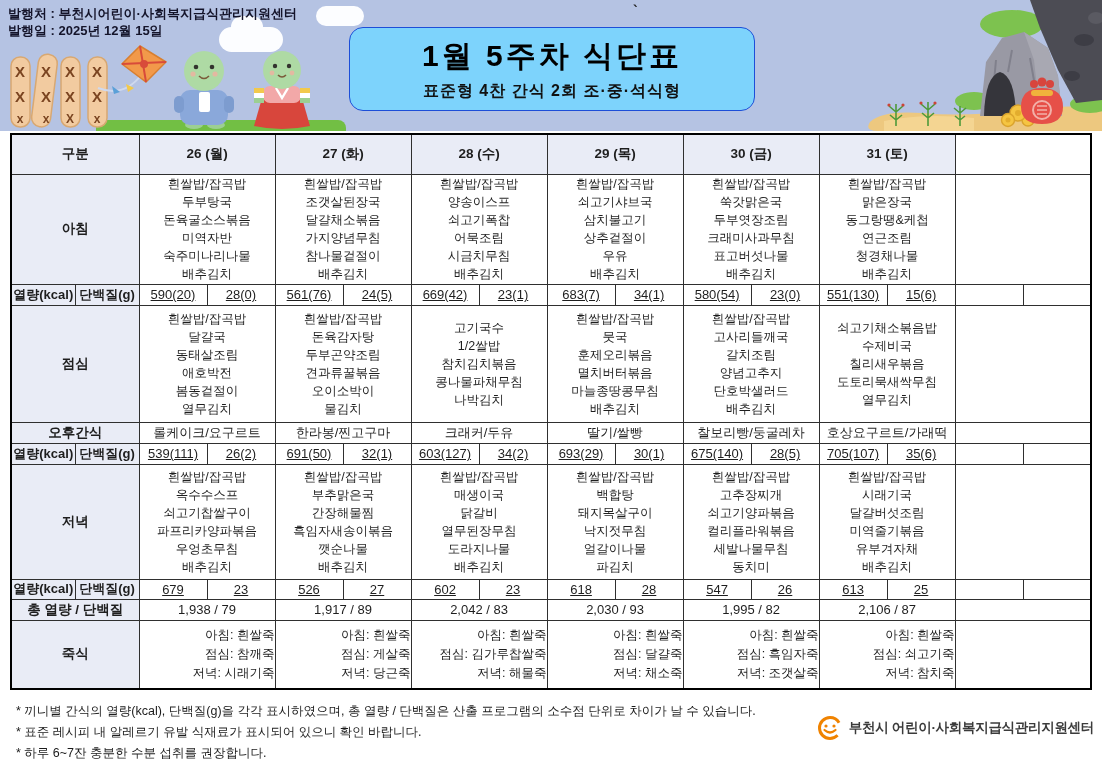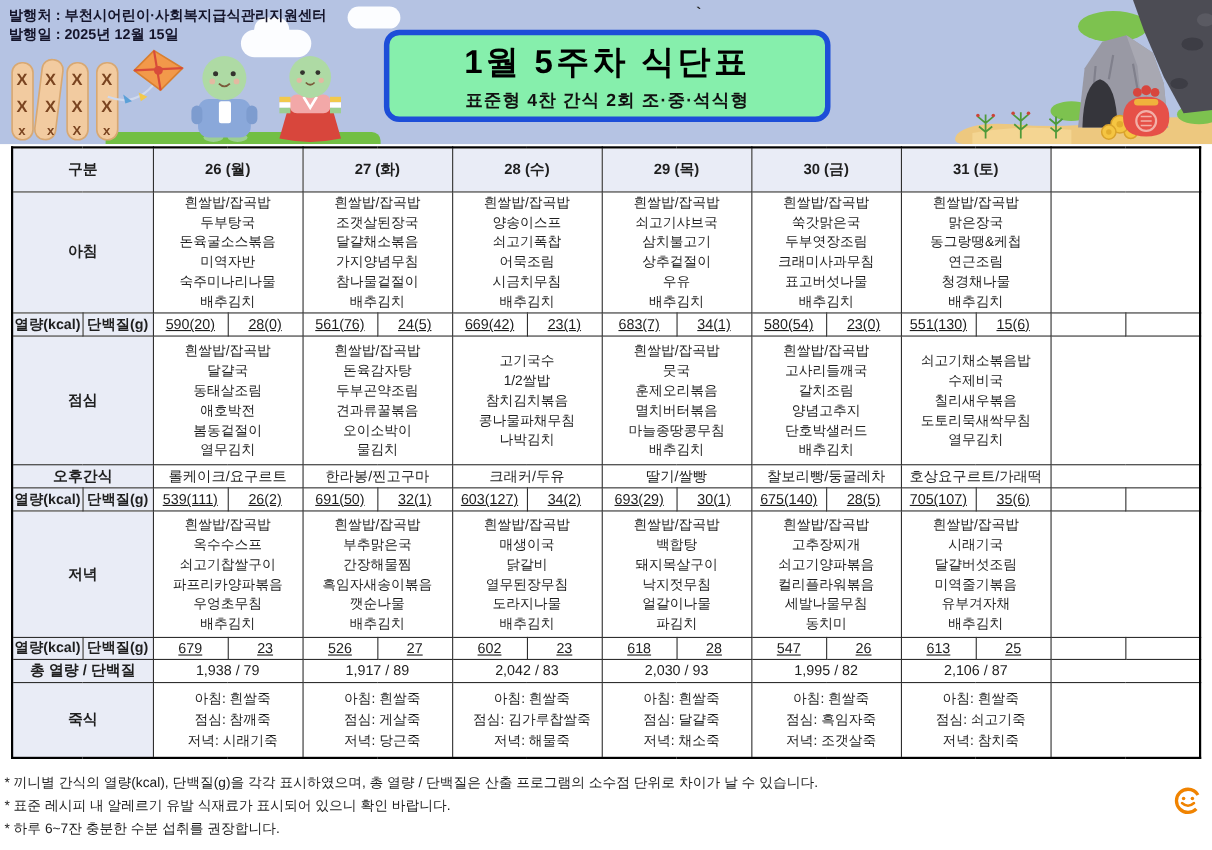--- a/index.html
+++ b/index.html
@@ -7,21 +7,21 @@
   body {
     height:773px; background:#ffffff; position:relative; overflow:hidden;
     font-family:"Liberation Sans", sans-serif; color:#1b1b1b;
   }
   
   .banner { position:relative; width:1102px; height:131px; background:#b5c3e3; overflow:hidden; }
   .pub-info { position:absolute; left:8px; top:5px; z-index:6; font-weight:700; font-size:13px; line-height:17px; color:#14142a; white-space:nowrap; }
   .stray-mark { position:absolute; left:633px; top:3px; z-index:6; font-size:14px; font-weight:700; color:#222; }
   .title-box {
     position:absolute; left:349px; top:27px; width:406px; height:84px; z-index:5;
-    background:#86efac; border:5px solid #1d4ed8; border-radius:14px;
+    background:#7dd3fc; border:1px solid #1d4ed8; border-radius:14px;
     display:flex; flex-direction:column; align-items:center; justify-content:center;
   }
   .title-box .title { font-size:30px; font-weight:700; letter-spacing:3px; color:#000; }
   .title-box .subtitle { font-size:16px; font-weight:700; letter-spacing:1px; margin-top:4px; color:#111; }
   .cloud { position:absolute; background:#fcfdff; border-radius:999px; z-index:1; }
   .cloud.c1 { left:219px; top:27px; width:64px; height:25px; }
   .cloud.c1::before { content:""; position:absolute; left:12px; top:-11px; width:32px; height:22px; background:#fcfdff; border-radius:999px; }
   .cloud.c2 { left:316px; top:6px; width:48px; height:20px; }
   .grass { position:absolute; left:96px; top:120px; width:250px; height:11px; background:#72bf44; border-radius:8px 8px 0 0; z-index:2; }
   .yut { position:absolute; left:8px; top:52px; z-index:3; }
@@ -45,24 +45,24 @@
   tr.r-kcal   { height:21px; }
   tr.r-lunch  { height:117px; }
   tr.r-dinner { height:115px; }
   tr.r-kcal3  { height:20px; }
   tr.r-total  { height:21px; }
   tr.r-porr   { height:69px; }
   td.menu { white-space:pre-line; line-height:18px; }
   td.snack { font-size:13px; }
   td.num { font-size:13px;text-decoration:underline; }
   td.total { font-size:13px; }
-  td.porr { white-space:pre-line; text-align:center; padding-left:9px; line-height:19px; }
+  td.porr { white-space:pre-line; text-align:right; padding-left:9px; line-height:19px; }
   th.sub { font-size:13px; }
   
-  .notes { margin:11px 0 0 4px; font-size:12.5px; line-height:21px; color:#1b1b1b; }
+  .notes { margin:11px 0 0 16px; font-size:12.5px; line-height:21px; color:#1b1b1b; }
   .logo { position:absolute; right:8px; top:714px; display:flex; align-items:center; gap:5px; }
   .logo .logo-text { font-size:13.5px; font-weight:700; color:#3b3b3b; letter-spacing:-0.3px; }
 </style>
 </head>
 <body>
 
 <div>
 
   <header class="banner">
     <div class="pub-info">
@@ -459,15 +459,16 @@
     <div>* 하루 6~7잔 충분한 수분 섭취를 권장합니다.</div>
   </div>
 
   <div class="logo">
     <svg width="28" height="28" viewBox="0 0 28 28">
       <circle cx="14" cy="14" r="10.5" fill="none" stroke="#f08300" stroke-width="3" stroke-dasharray="52 14" stroke-dashoffset="-8"></circle>
       <circle cx="10" cy="12" r="1.6" fill="#f08300"></circle>
       <circle cx="18" cy="12" r="1.6" fill="#f08300"></circle>
       <path d="M8.5,16 Q14,21 19.5,16" stroke="#f08300" stroke-width="2.2" fill="none" stroke-linecap="round"></path>
     </svg>
+    <span class="logo-text">부천시 어린이·사회복지급식관리지원센터</span>
   </div>
 
 </div>
 
 </body></html>

